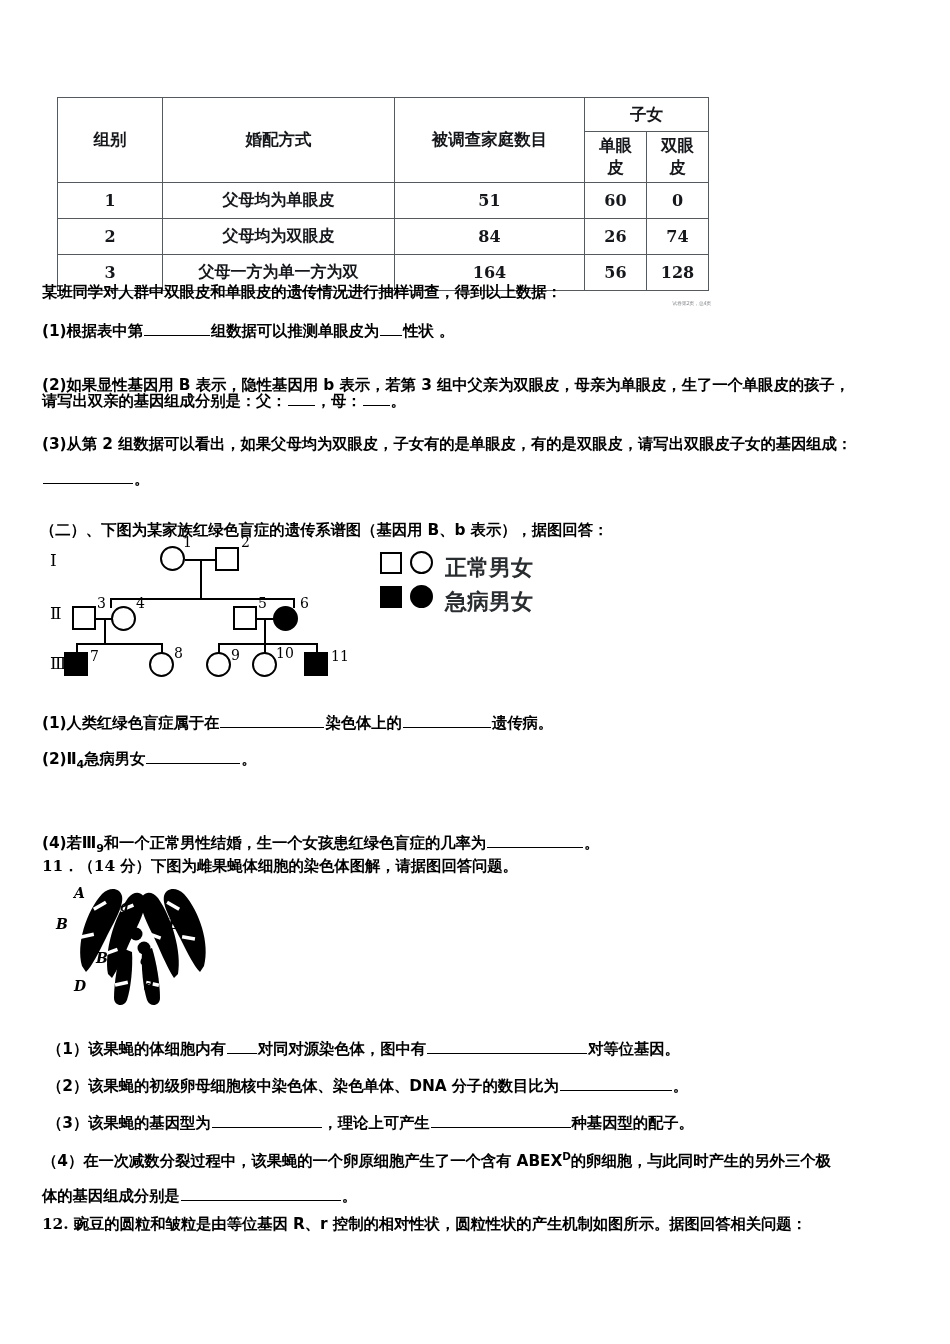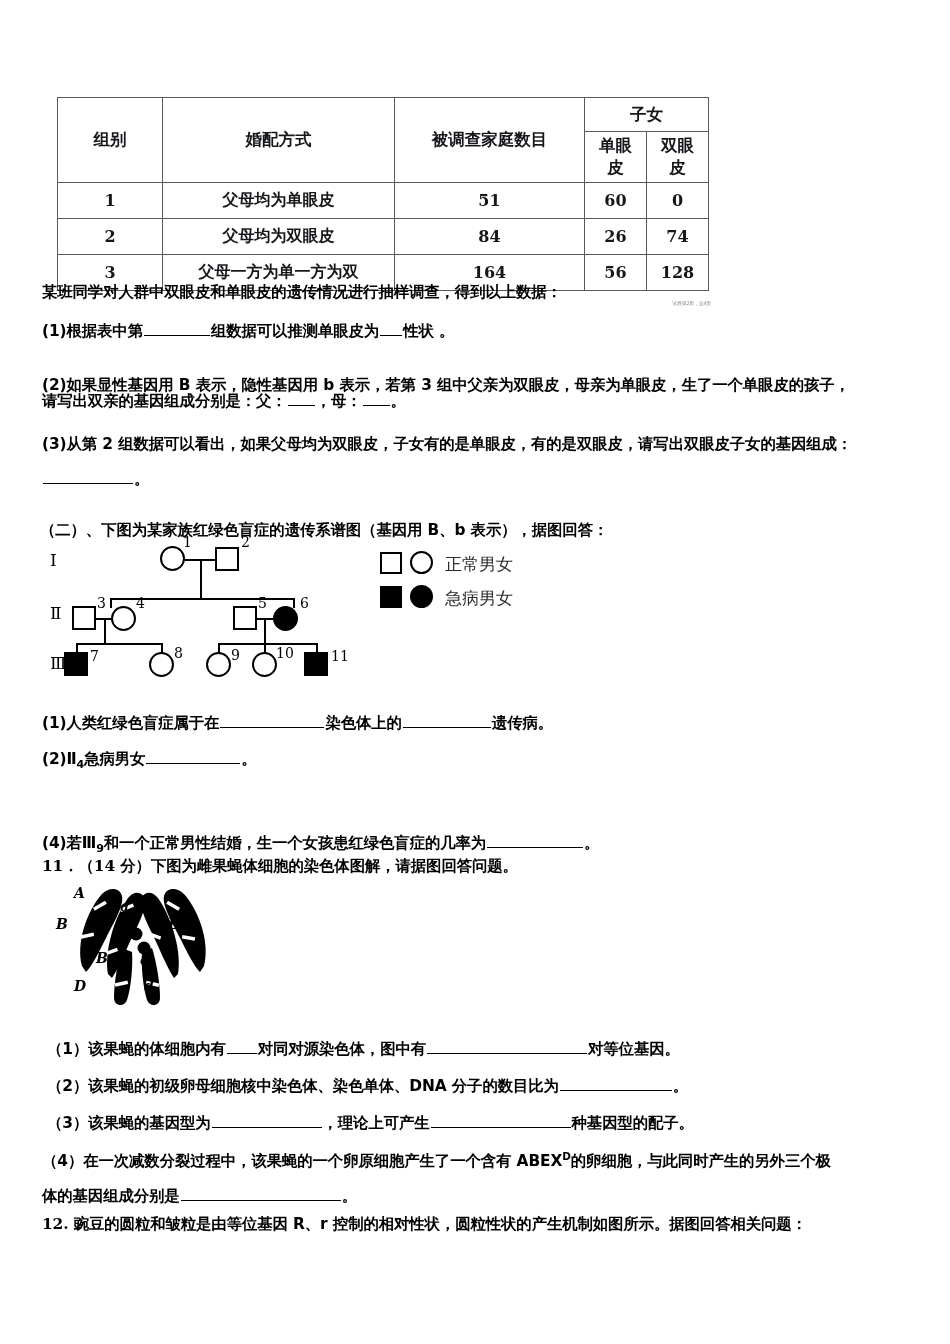--- a/index.html
+++ b/index.html
@@ -145,22 +145,22 @@
   }
   .lg-sq.filled { background: #000; }
   .lg-ci {
     position: absolute; width: 23px; height: 23px;
     border: 2px solid #000; border-radius: 50%;
     box-sizing: border-box; background: #fff;
   }
   .lg-ci.filled { background: #000; }
   .lg-tx {
     position: absolute;
-    font-size: 17px;
-    font-weight: normal;
+    font-size: 22px;
+    font-weight: bold;
     color: #2a2d30;
     font-family: "DejaVu Sans", "Liberation Sans", sans-serif;
     white-space: nowrap;
   }
 
   
   .karyo {
     position: absolute;
     left: 48px;
     top: 878px;

